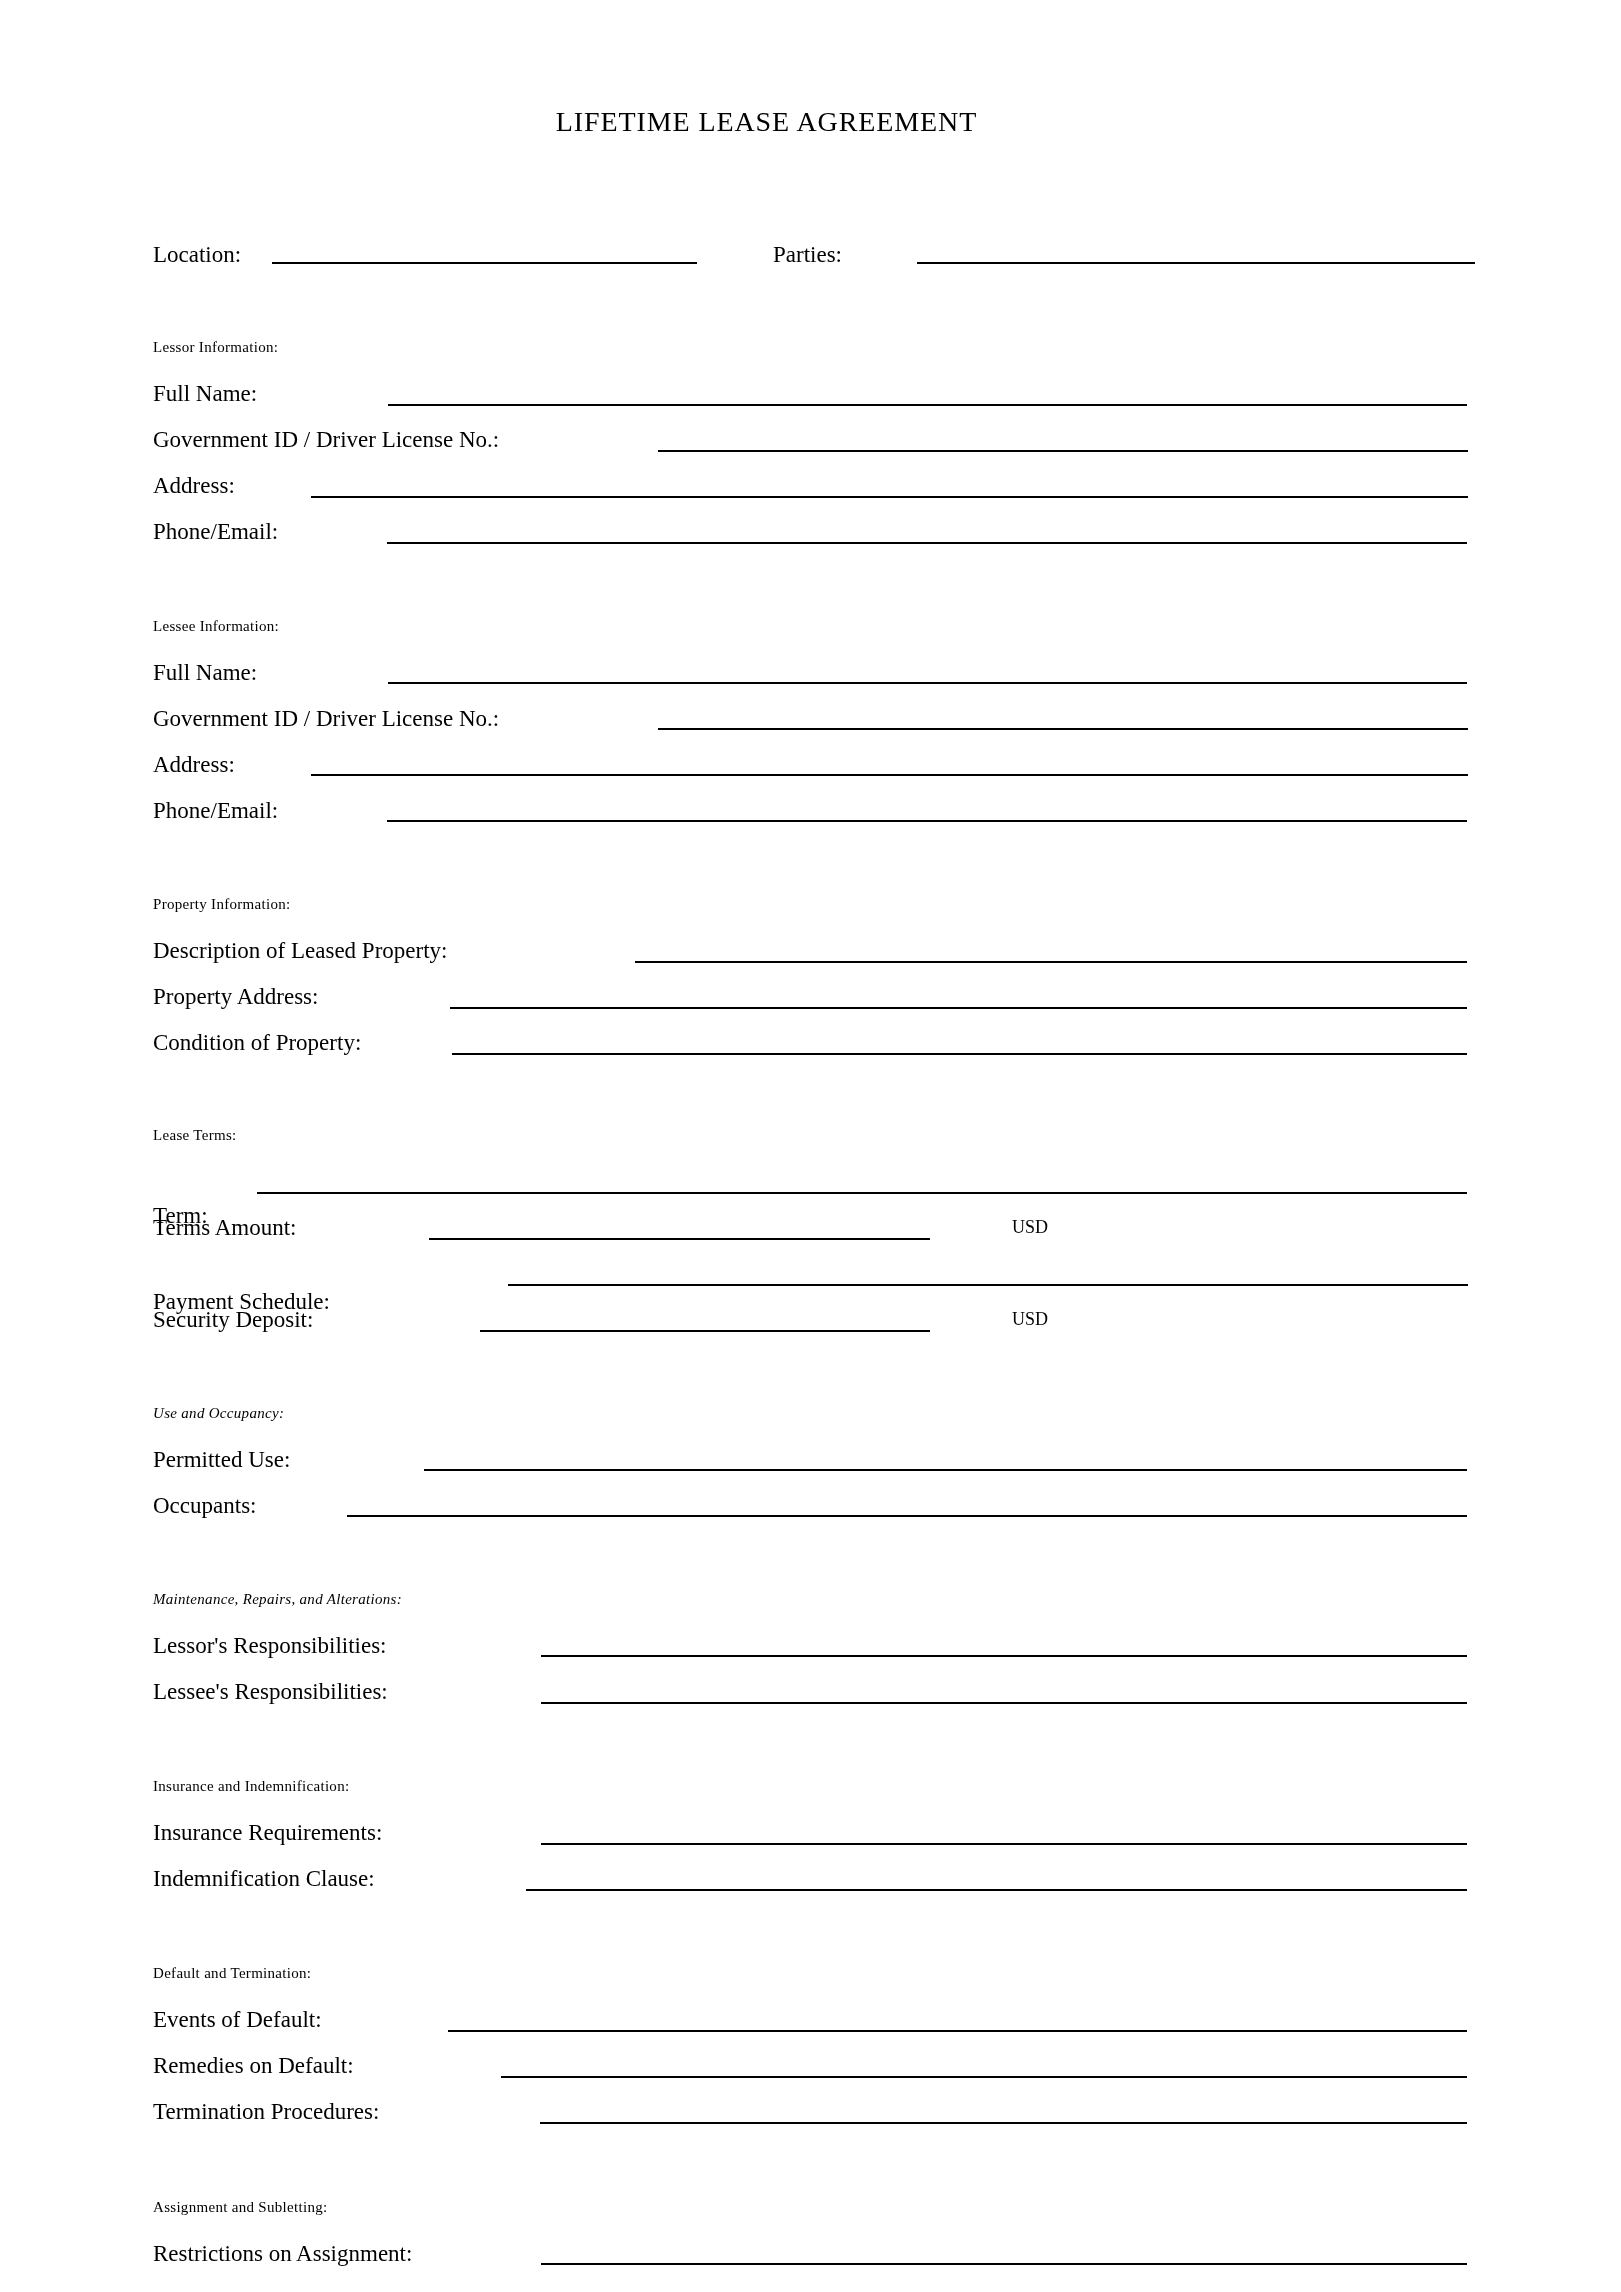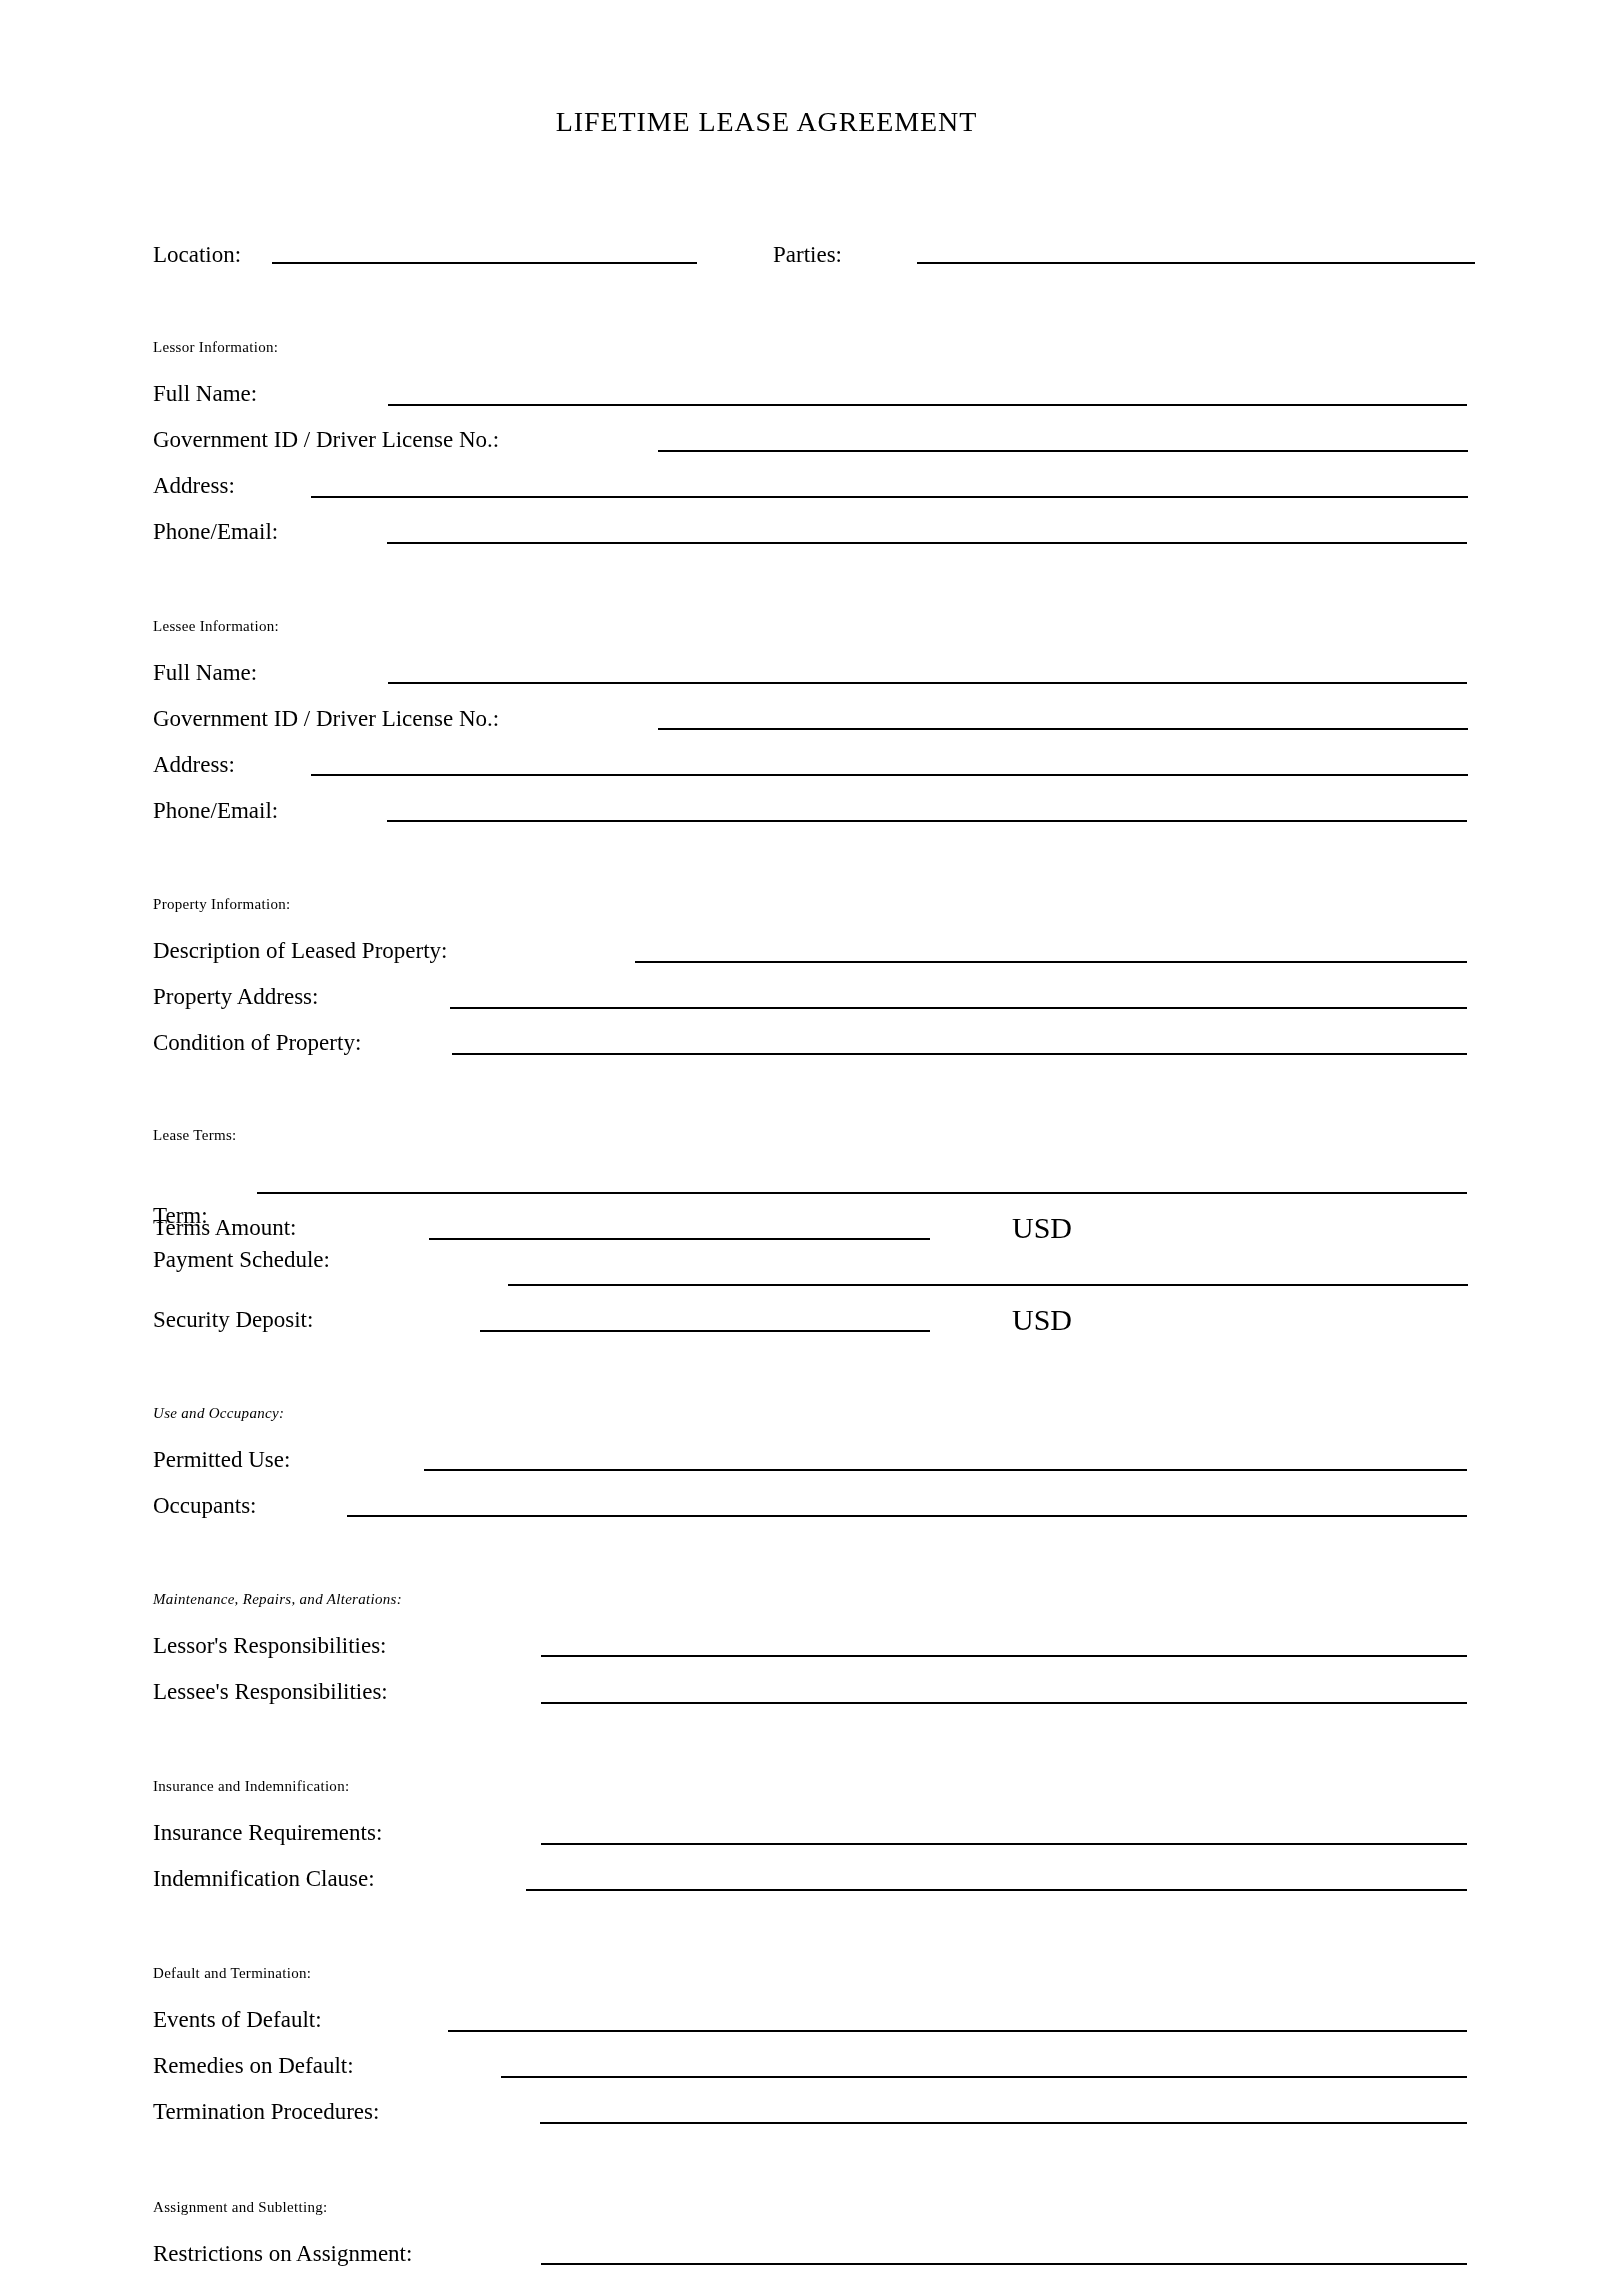--- a/index.html
+++ b/index.html
@@ -40,21 +40,21 @@
   }
   .section-head {
     position: absolute;
     font-size: 15px;
     line-height: 23px;
     white-space: nowrap;
     letter-spacing: 0.3px;
   }
   .unit {
     position: absolute;
-    font-size: 30px;
+    font-size: 18px;
     line-height: 23px;
     white-space: nowrap;
   }
 
   
   .rule {
     position: absolute;
     height: 0;
     border-top: 2.9px solid #000000;
   }
@@ -113,21 +113,21 @@
 
   <div class="section-head" style="left:153px; top:1124px;">Lease Terms:</div>
 
   <div class="lbl" style="left:153px; top:1204px;">Term:</div>
   <div class="rule" style="left:257px; top:1192px; width:1210px;"></div>
 
   <div class="lbl" style="left:153px; top:1216px;">Terms Amount:</div>
   <div class="rule" style="left:429px; top:1238px; width:501px;"></div>
   <div class="unit" style="left:1012px; top:1216px;">USD</div>
 
-  <div class="lbl" style="left:153px; top:1248px;">Payment Schedule:</div>
+  <div class="lbl" style="left:153px; top:1290px;">Payment Schedule:</div>
   <div class="rule" style="left:508px; top:1284px; width:960px;"></div>
 
   <div class="lbl" style="left:153px; top:1308px;">Security Deposit:</div>
   <div class="rule" style="left:480px; top:1330px; width:450px;"></div>
   <div class="unit" style="left:1012px; top:1308px;">USD</div>
 
   <div class="section-head" style="left:153px; top:1402px;font-style:italic;">Use and Occupancy:</div>
 
   <div class="lbl" style="left:153px; top:1448px;">Permitted Use:</div>
   <div class="rule" style="left:424px; top:1469px; width:1043px;"></div>

